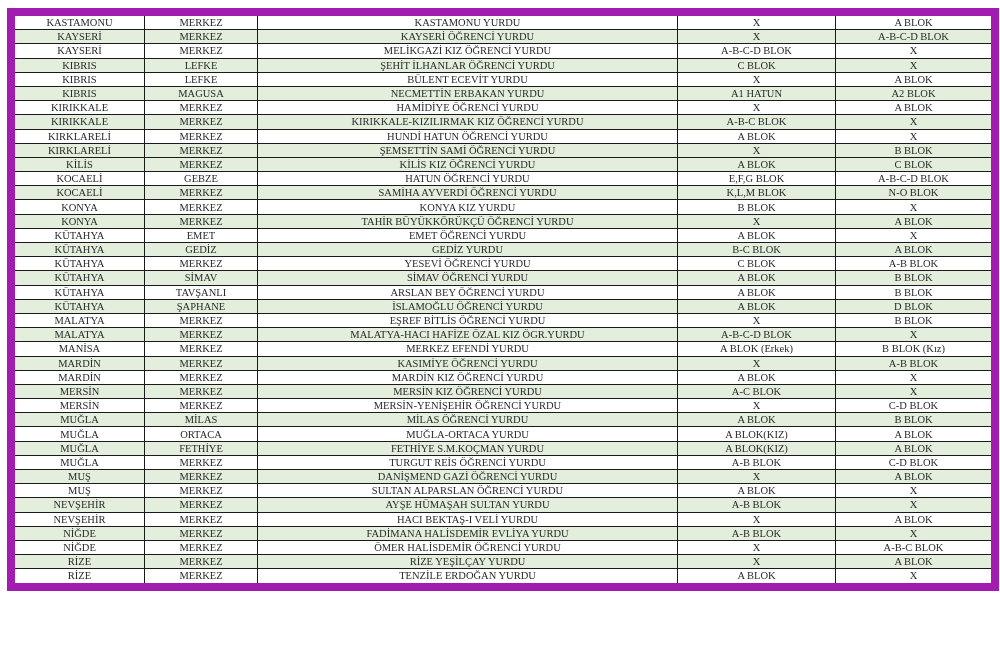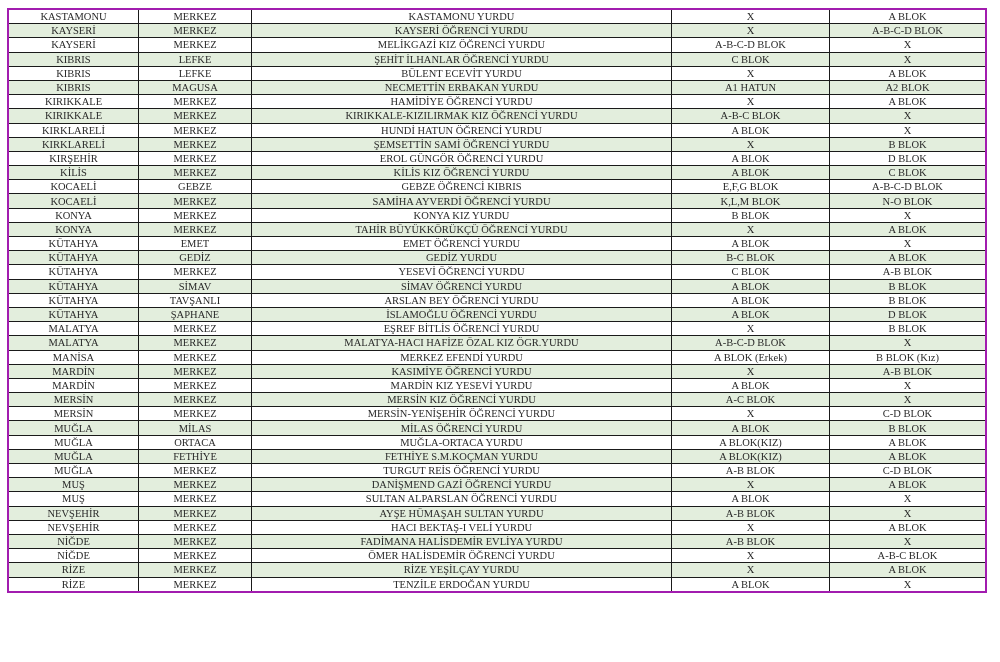--- a/index.html
+++ b/index.html
@@ -1,17 +1,17 @@
 <!DOCTYPE html>
 <html><head>
   <meta charset="utf-8">
   <style>
     html, body { margin:0; padding:0; background:#ffffff; }
     body { width:1000px; height:662px; position:relative; overflow:hidden; font-family:"Liberation Serif", "DejaVu Serif", serif; }
-    .tbl { position:absolute; left:7px; top:8px; border-collapse:collapse; border:2px solid #a21caf; }
+    .tbl { position:absolute; left:7px; top:8px; border-collapse:collapse; border:8px solid #a21caf; }
     .tbl td { border:1.5px solid #1a1a1a; height:13.2px; padding:0; font-size:10.5px; line-height:13px; text-align:center; color:#2a2a2a; white-space:nowrap; overflow:hidden; }
     .tbl tr.alt td { background:#e3eedd; }
     .tbl tr.plain td { background:#ffffff; }
     .c1 { width:129px; } .c2 { width:112px; } .c3 { width:419px; } .c4 { width:157px; } .c5 { width:155px; }
   </style>
 </head>
 <body>
 
 <table class="tbl">
   <tbody id="tbody">
@@ -78,38 +78,31 @@
         <td class="c4">A BLOK</td>
         <td class="c5">X</td>
       </tr>
       <tr class="alt">
         <td class="c1">KIRKLARELİ</td>
         <td class="c2">MERKEZ</td>
         <td class="c3">ŞEMSETTİN SAMİ ÖĞRENCİ YURDU</td>
         <td class="c4">X</td>
         <td class="c5">B BLOK</td>
       </tr>
-      <tr class="plain">
-        <td class="c1">KIRŞEHİR</td>
-        <td class="c2">MERKEZ</td>
-        <td class="c3">EROL GÜNGÖR ÖĞRENCİ YURDU</td>
-        <td class="c4">A BLOK</td>
-        <td class="c5">D BLOK</td>
-      </tr>
       <tr class="alt">
         <td class="c1">KİLİS</td>
         <td class="c2">MERKEZ</td>
         <td class="c3">KİLİS KIZ ÖĞRENCİ YURDU</td>
         <td class="c4">A BLOK</td>
         <td class="c5">C BLOK</td>
       </tr>
       <tr class="plain">
         <td class="c1">KOCAELİ</td>
         <td class="c2">GEBZE</td>
-        <td class="c3">GEBZE ÖĞRENCİ KIBRIS</td>
+        <td class="c3">HATUN ÖĞRENCİ YURDU</td>
         <td class="c4">E,F,G BLOK</td>
         <td class="c5">A-B-C-D BLOK</td>
       </tr>
       <tr class="alt">
         <td class="c1">KOCAELİ</td>
         <td class="c2">MERKEZ</td>
         <td class="c3">SAMİHA AYVERDİ ÖĞRENCİ YURDU</td>
         <td class="c4">K,L,M BLOK</td>
         <td class="c5">N-O BLOK</td>
       </tr>
@@ -193,21 +186,21 @@
       <tr class="alt">
         <td class="c1">MARDİN</td>
         <td class="c2">MERKEZ</td>
         <td class="c3">KASIMİYE ÖĞRENCİ YURDU</td>
         <td class="c4">X</td>
         <td class="c5">A-B BLOK</td>
       </tr>
       <tr class="plain">
         <td class="c1">MARDİN</td>
         <td class="c2">MERKEZ</td>
-        <td class="c3">MARDİN KIZ YESEVİ YURDU</td>
+        <td class="c3">MARDİN KIZ ÖĞRENCİ YURDU</td>
         <td class="c4">A BLOK</td>
         <td class="c5">X</td>
       </tr>
       <tr class="alt">
         <td class="c1">MERSİN</td>
         <td class="c2">MERKEZ</td>
         <td class="c3">MERSİN KIZ ÖĞRENCİ YURDU</td>
         <td class="c4">A-C BLOK</td>
         <td class="c5">X</td>
       </tr>

